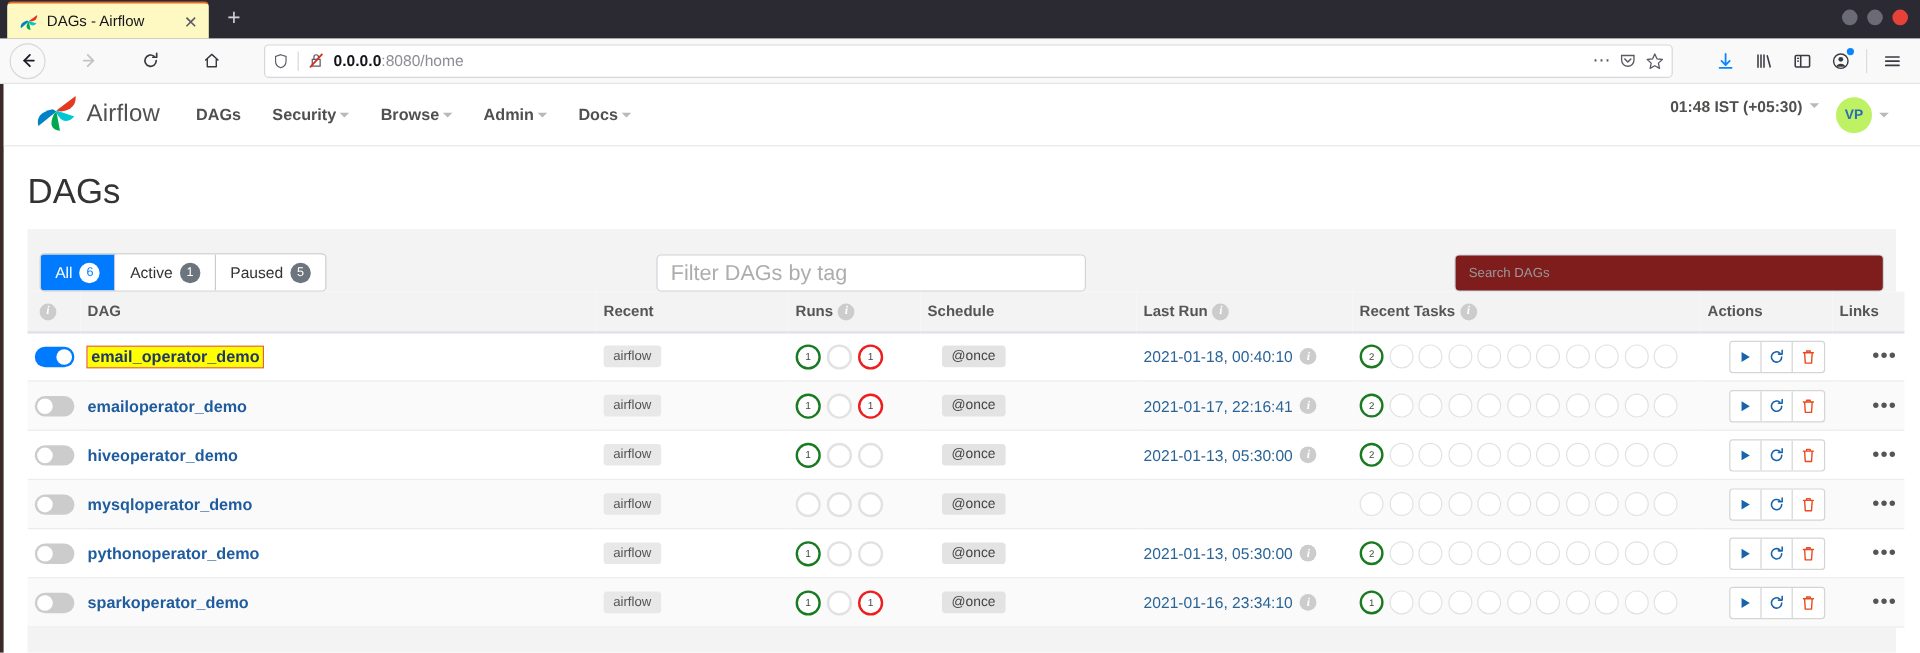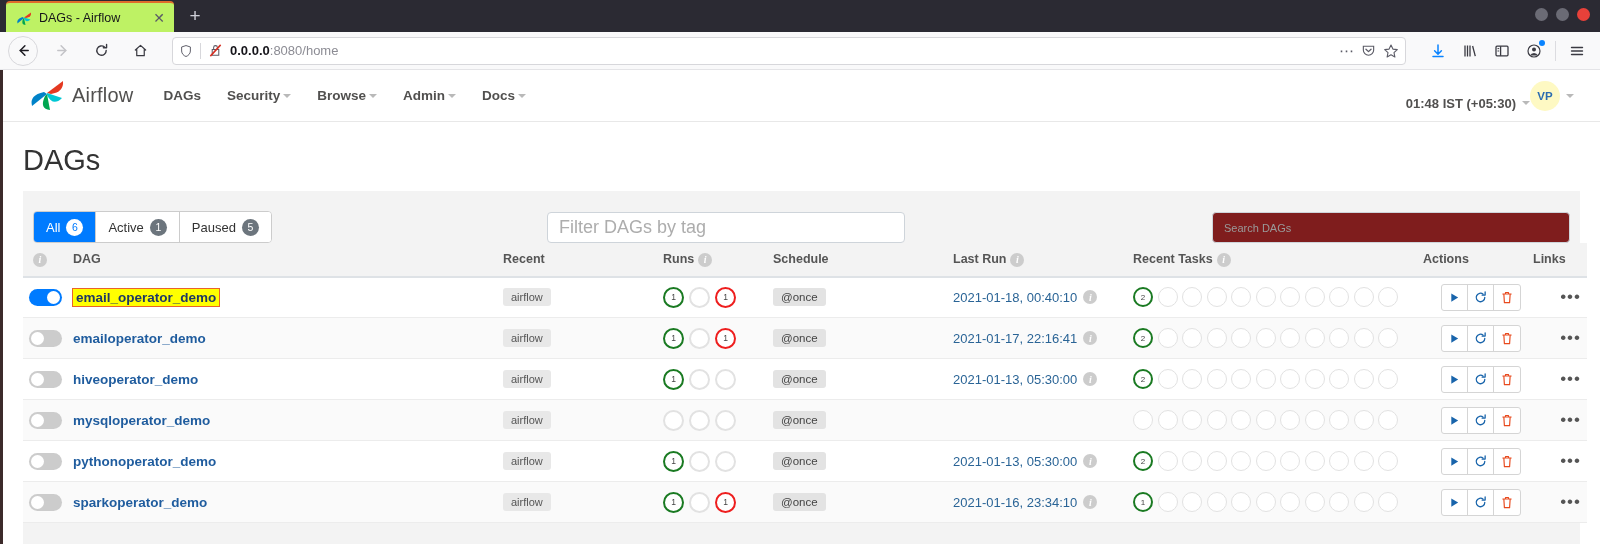--- a/index.html
+++ b/index.html
@@ -8,37 +8,37 @@
     font-family: "Liberation Sans", sans-serif;
     background: #fff; overflow: hidden;
   }
 
   
   .browser { width: 1600px; height: 544px; display: flex; flex-direction: column;
              background: #f9f9fa; }
 
   .titlebar { height: 32px; background: #2b2a33; display: flex; align-items: flex-end;
               position: relative; flex: 0 0 32px; }
-  .tab { width: 168px; height: 31px; background: #bef264; border-top: 2px solid #e06c2b;
+  .tab { width: 168px; height: 31px; background: #fef9c3; border-top: 2px solid #e06c2b;
          display: flex; align-items: center; padding: 0 6px 0 10px; gap: 7px;
          border-top-left-radius: 4px; border-top-right-radius: 4px; margin-left: 6px; }
   .tab-favicon { width: 16px; height: 16px; flex: 0 0 16px; position: relative; }
   .tab-title { font-size: 12.5px; color: #15141a; flex: 1; white-space: nowrap;
                overflow: hidden; text-overflow: ellipsis; }
   .tab-close { width: 18px; height: 18px; display: flex; align-items: center;
                justify-content: center; color: #5b5b66; font-size: 14px; line-height: 1;
                border-radius: 3px; }
   .newtab { width: 30px; height: 28px; display: flex; align-items: center;
             justify-content: center; color: #cfcfd8; font-size: 19px; margin-left: 6px;
             margin-bottom: 2px; }
   .wincontrols { position: absolute; right: 10px; top: 8px; display: flex; gap: 8px; }
   .wc { width: 13px; height: 13px; border-radius: 50%; }
 
   .navbar { height: 38px; background: #f9f9fa; display: flex; align-items: center;
-            padding: 0 8px; gap: 9px; flex: 0 0 38px;
+            padding: 0 8px; gap: 21px; flex: 0 0 38px;
             border-bottom: 1px solid #e4e4e7; }
   .navbtn { width: 30px; height: 30px; display: flex; align-items: center;
             justify-content: center; border-radius: 4px; color: #3a3a42; }
   .navbtn.back { border: 1px solid #d8d8dc; border-radius: 50%; color: #1c1b22; }
   .navbtn.disabled { color: #c3c3c7; }
   .urlbar { flex: 1; height: 28px; margin: 0 8px; background: #fff;
             border: 1px solid #d7d7db; border-radius: 4px; display: flex;
             align-items: center; padding: 0 6px; gap: 7px; }
   .urlbar .spacer { flex: 1; }
   .url-text { font-size: 13px; color: #8c8c94; white-space: nowrap; }
@@ -56,24 +56,24 @@
   .af-nav { height: 52px; display: flex; align-items: center; padding: 0 26px;
             border-bottom: 1px solid #e8e8e8; background: #fff; }
   .brand { display: flex; align-items: center; gap: 7px; margin-right: 30px; }
   .brand-text { font-size: 20px; color: #51504f; letter-spacing: .2px; }
   .af-links { display: flex; align-items: center; gap: 26px; }
   .af-link { font-size: 13.5px; font-weight: bold; color: #51504f; display: flex;
              align-items: center; gap: 3px; white-space: nowrap; }
   .caret { width: 0; height: 0; border-left: 4px solid transparent;
            border-right: 4px solid transparent; border-top: 4px solid #b9b9b9;
            display: inline-block; }
-  .af-right { margin-left: auto; display: flex; align-items: flex-end; }
+  .af-right { margin-left: auto; display: flex; align-items: flex-start; gap: 14px; }
   .af-time { font-size: 13px; font-weight: bold; color: #51504f; display: flex;
              align-items: center; gap: 6px; }
-  .avatar { width: 30px; height: 30px; border-radius: 50%; background: #fef9c3;
+  .avatar { width: 30px; height: 30px; border-radius: 50%; background: #bef264;
             color: #2b6cb0; font-size: 11.5px; font-weight: bold; display: flex;
             align-items: center; justify-content: center; }
   .avatar-wrap { display: flex; align-items: center; gap: 6px; }
 
   .container { padding: 0 20px; }
   .page-title { font-size: 29px; color: #333; font-weight: normal;
                 padding: 22px 0 14px 0; }
 
   .filter-bar { background: #f3f3f3; height: 52px; display: flex; align-items: flex-end;
                 padding: 0 10px; position: relative; }
@@ -129,21 +129,21 @@
   .toggle.on { background: #007bff; }
   .toggle.on i { left: 18px; }
 
   .dag-link { color: #1f5c9e; font-weight: bold; font-size: 13.5px; }
   .dag-link.hl { background: #ffff00; outline: 1.5px solid #e8632a;
                  padding: 1px 3px; color: #1f3864; }
 
   .owner-badge { display: inline-block; background: #e8e8e8; color: #555;
                  font-size: 11px; padding: 3px 8px; border-radius: 3px; }
   .sched-badge { display: inline-block; background: #e3e3e3; color: #444;
-                 font-size: 11.5px; padding: 3px 8px; border-radius: 3px; }
+                 font-size: 11.5px; padding: 3px 8px; border-radius: 3px; margin-left: 12px; }
 
   .circles { display: flex; align-items: center; gap: 5px; }
   .circ { width: 21px; height: 21px; border-radius: 50%; border: 2px solid #e2e2e2;
           display: flex; align-items: center; justify-content: center;
           font-size: 8.5px; color: #444; background: #fff; flex: 0 0 21px; }
   .circ.success { border-color: #1a7a22; }
   .circ.failed  { border-color: #ee1e1e; }
   .circ.empty   { border-color: #e2e2e2; }
 
   .tasks-wrap { display: flex; align-items: center; gap: 4.5px; }

